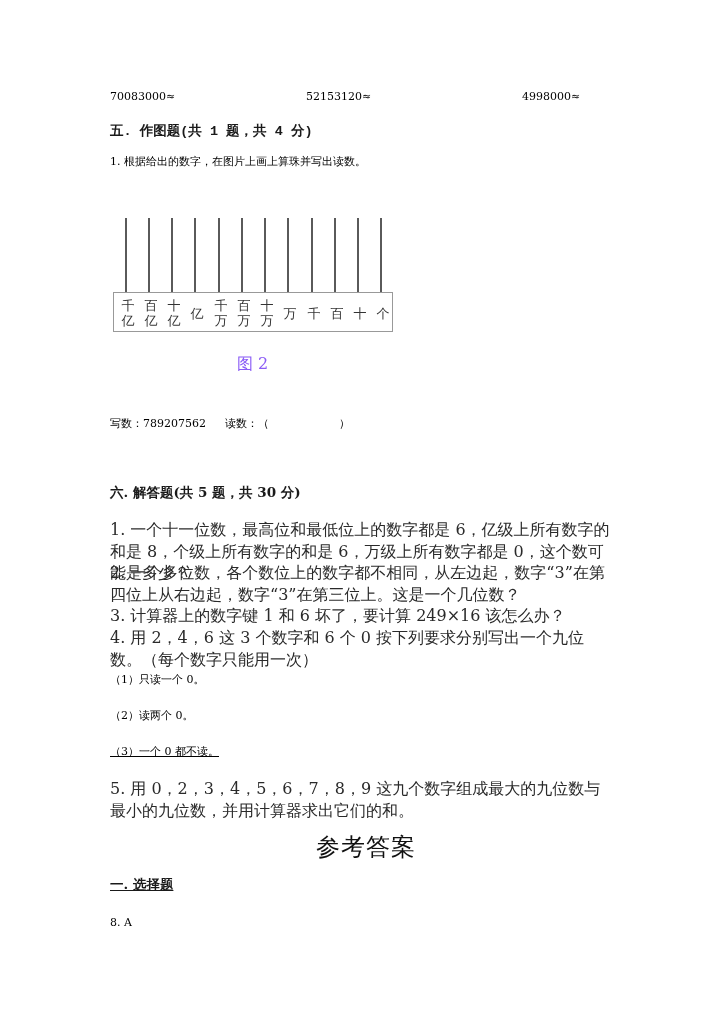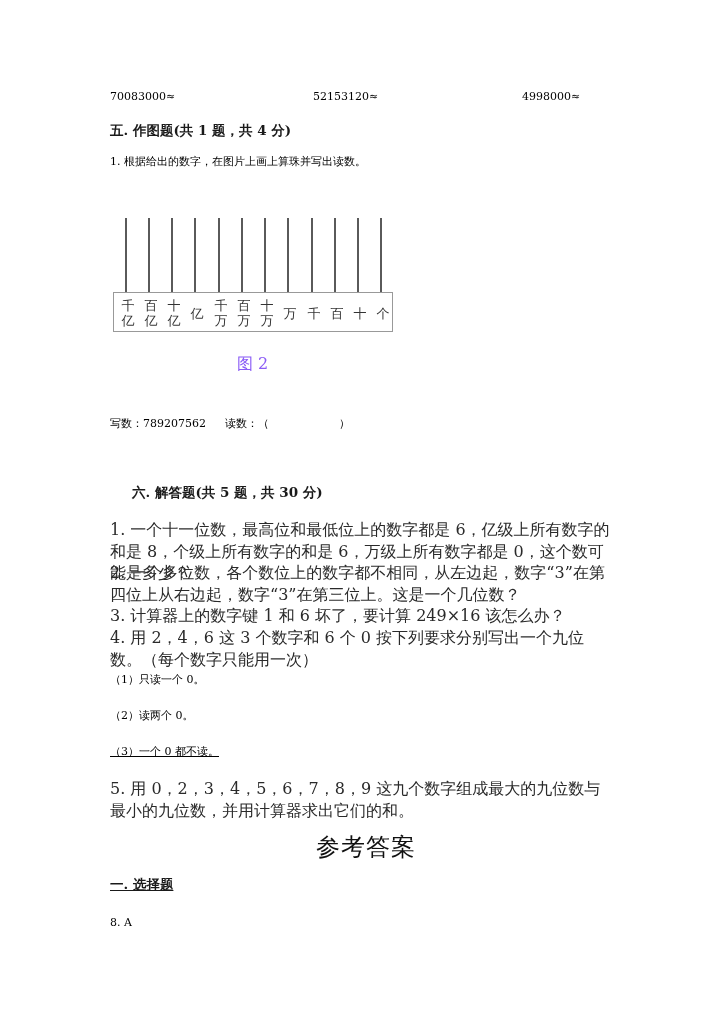--- a/index.html
+++ b/index.html
@@ -26,24 +26,24 @@
       display: flex; flex-direction: column; align-items: center; justify-content: center;
       font-size: 13px; line-height: 15px; color: #333;
       font-family: "DejaVu Sans", "Liberation Sans", sans-serif;
     }
     .fig-caption { font-size: 16px; color: #8b5cf6; }
   </style>
 </head>
 <body>
 
 <div class="abs txt" style="left:110px; top:87px;">70083000≈</div>
-<div class="abs txt" style="left:313px; top:87px;">52153120≈</div>
+<div class="abs txt" style="left:306px; top:87px;">52153120≈</div>
 <div class="abs txt" style="left:522px; top:87px;">4998000≈</div>
 
-<div class="abs bold" style="left:110px; top:122px;">五. 作图题(共 1 题，共 4 分)</div>
+<div class="abs bold" style="left:110px; top:122px;font-family:Liberation Mono, monospace;">五. 作图题(共 1 题，共 4 分)</div>
 <div class="abs txt" style="left:110px; top:152px;">1. 根据给出的数字，在图片上画上算珠并写出读数。</div>
 
 <div class="abacus">
   <div class="rod" style="left:13px;"></div>
   <div class="rod" style="left:36px;"></div>
   <div class="rod" style="left:59px;"></div>
   <div class="rod" style="left:82px;"></div>
   <div class="rod" style="left:106px;"></div>
   <div class="rod" style="left:129px;"></div>
   <div class="rod" style="left:152px;"></div>
@@ -100,21 +100,21 @@
 </div>
 
 <div class="abs fig-caption" style="left:237px; top:354px;">图 2</div>
 
 <div class="abs txt" style="left:110px; top:414px;">
   <span>写数：</span><span>789207562</span>
   <span style="display:inline-block; width:12px;"></span>
   <span>读数：</span><span style="white-space:pre;">（                    ）</span>
 </div>
 
-<div class="abs bold" style="left:110px; top:484px;margin-left:22px;">六. 解答题(共 5 题，共 30 分)</div>
+<div class="abs bold" style="left:110px; top:484px;">六. 解答题(共 5 题，共 30 分)</div>
 
 <div class="abs para" style="left:110px; top:519px;">1. 一个十一位数，最高位和最低位上的数字都是 6，亿级上所有数字的和是 8，个级上所有数字的和是 6，万级上所有数字都是 0，这个数可能是多少？</div>
 <div class="abs para" style="left:110px; top:562px;">2. 一个多位数，各个数位上的数字都不相同，从左边起，数字“3”在第四位上从右边起，数字“3”在第三位上。这是一个几位数？</div>
 <div class="abs para" style="left:110px; top:605px;">3. 计算器上的数字键 1 和 6 坏了，要计算 249×16 该怎么办？</div>
 <div class="abs para" style="left:110px; top:627px;">4. 用 2，4，6 这 3 个数字和 6 个 0 按下列要求分别写出一个九位数。（每个数字只能用一次）</div>
 
 <div class="abs txt" style="left:110px; top:670px;">（1）只读一个 0。</div>
 <div class="abs txt" style="left:110px; top:706px;">（2）读两个 0。</div>
 <div class="abs txt" style="left:110px; top:742px;text-decoration:underline;">（3）一个 0 都不读。</div>
 

